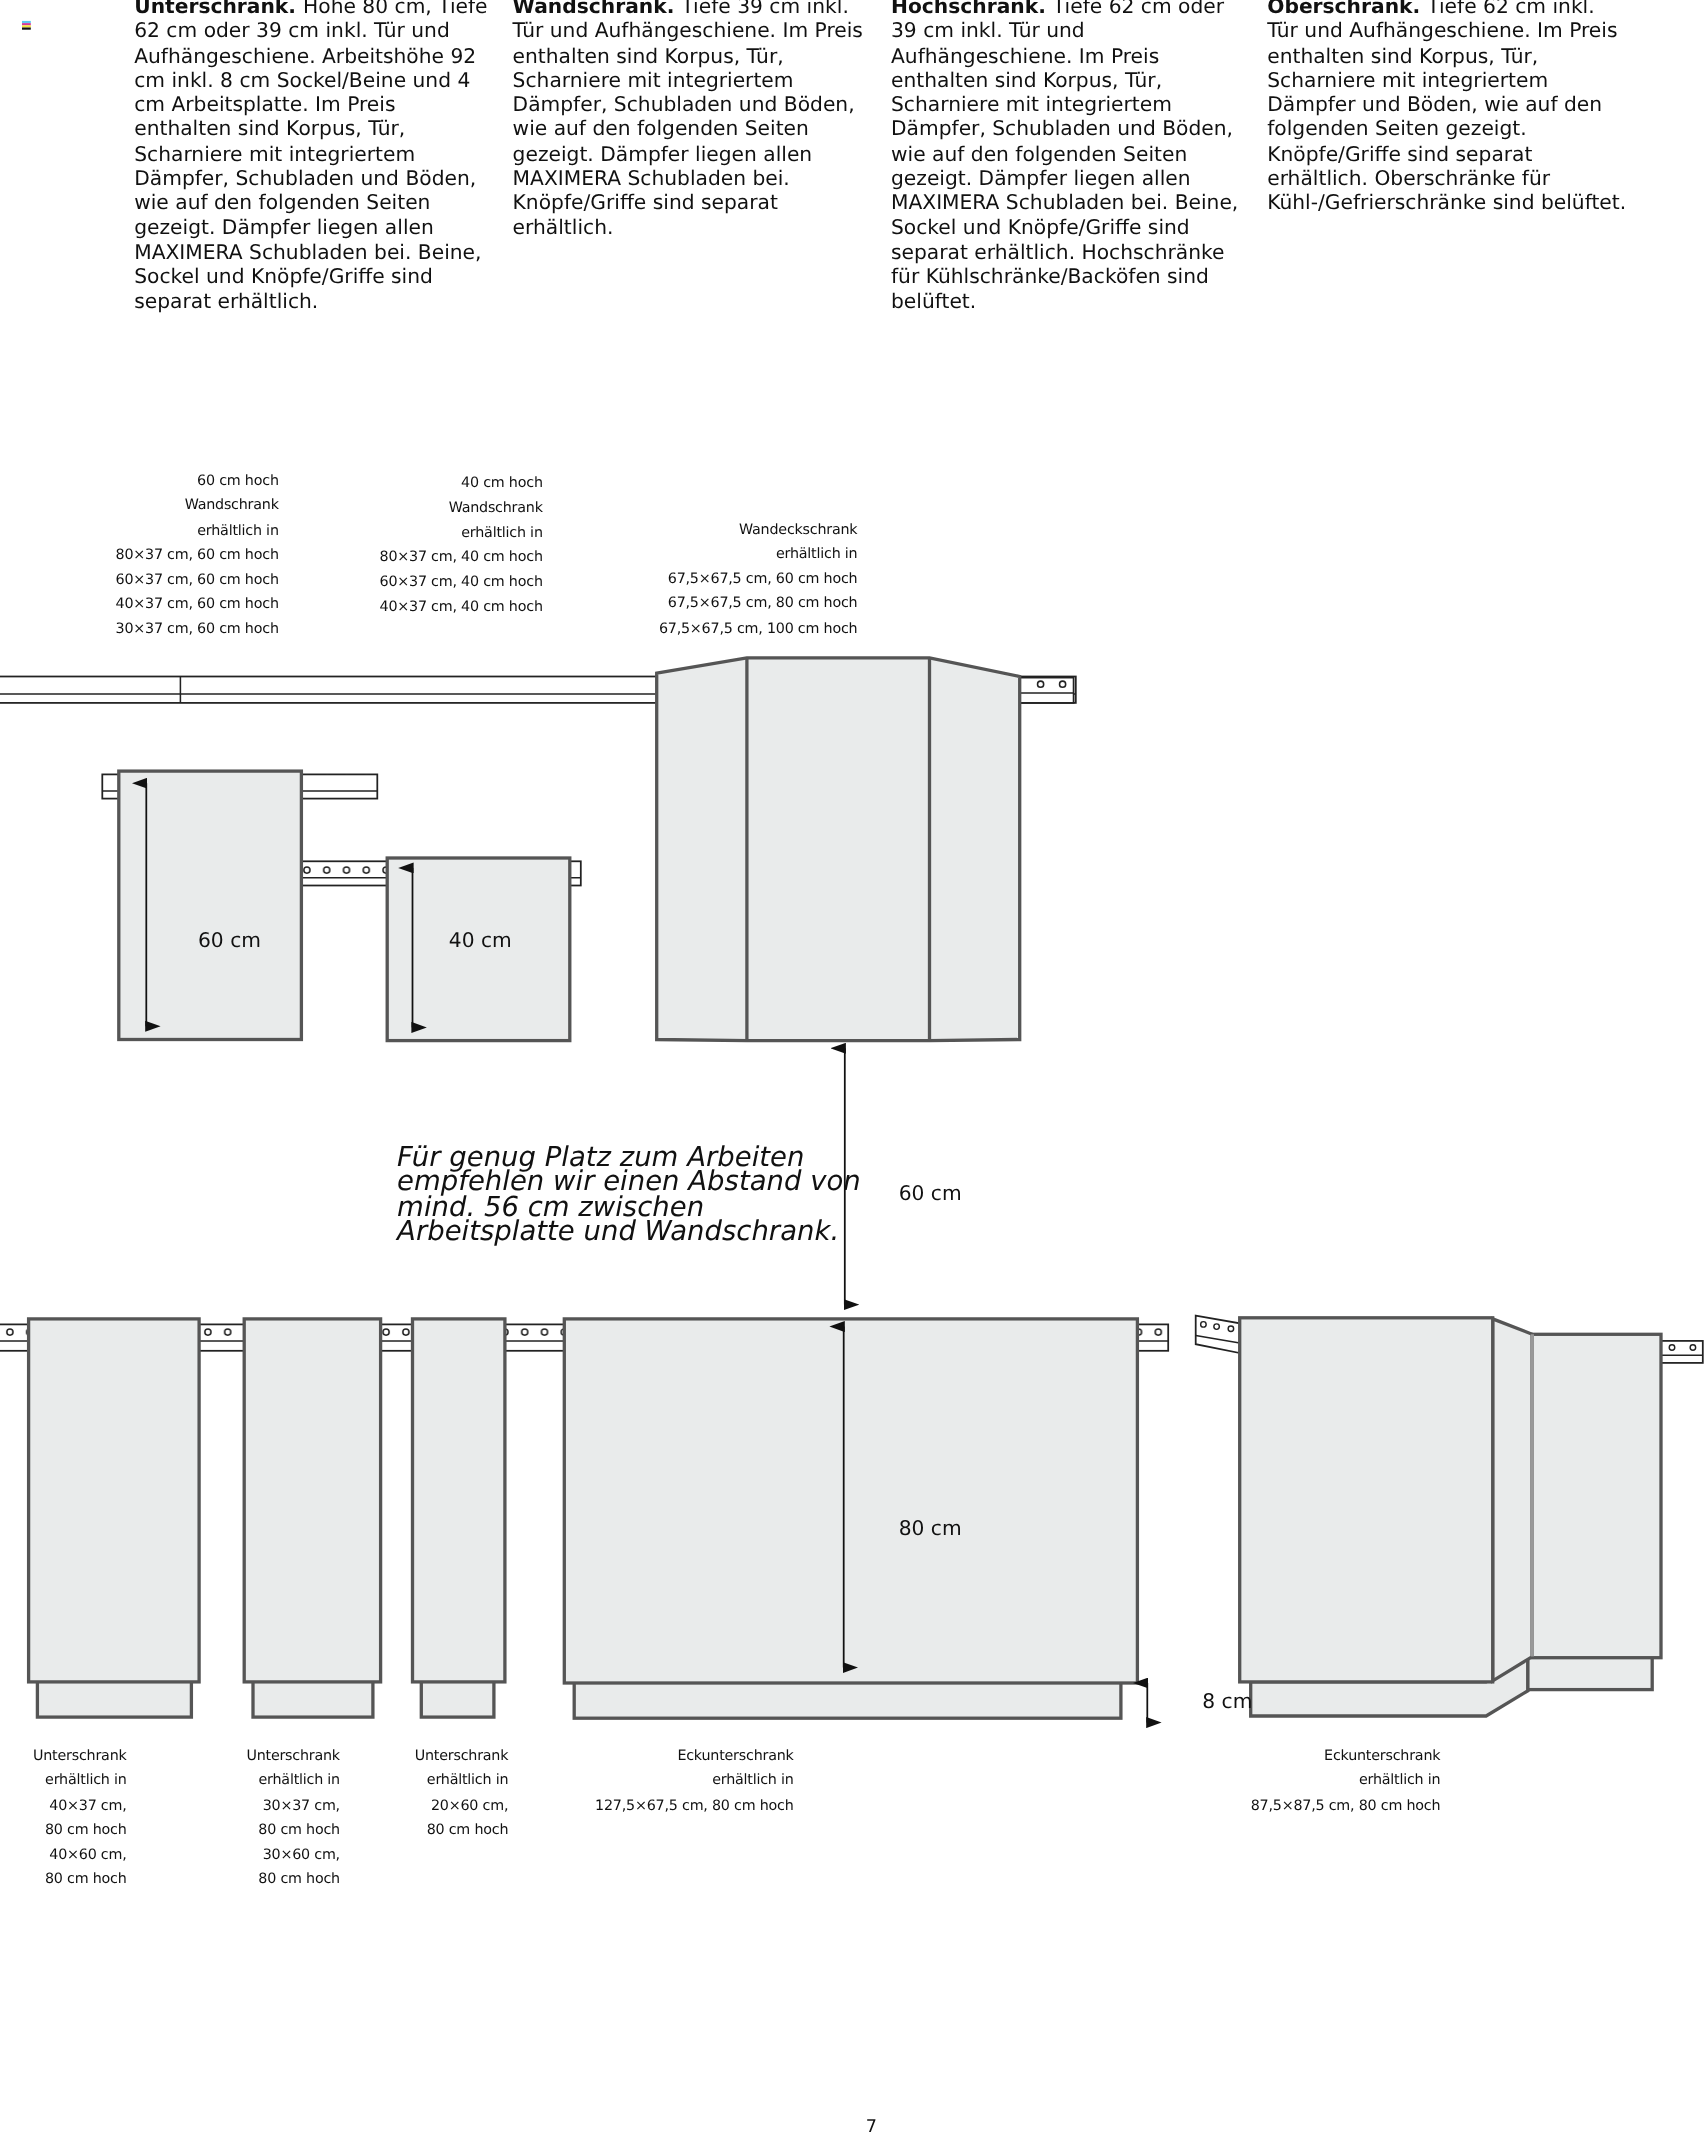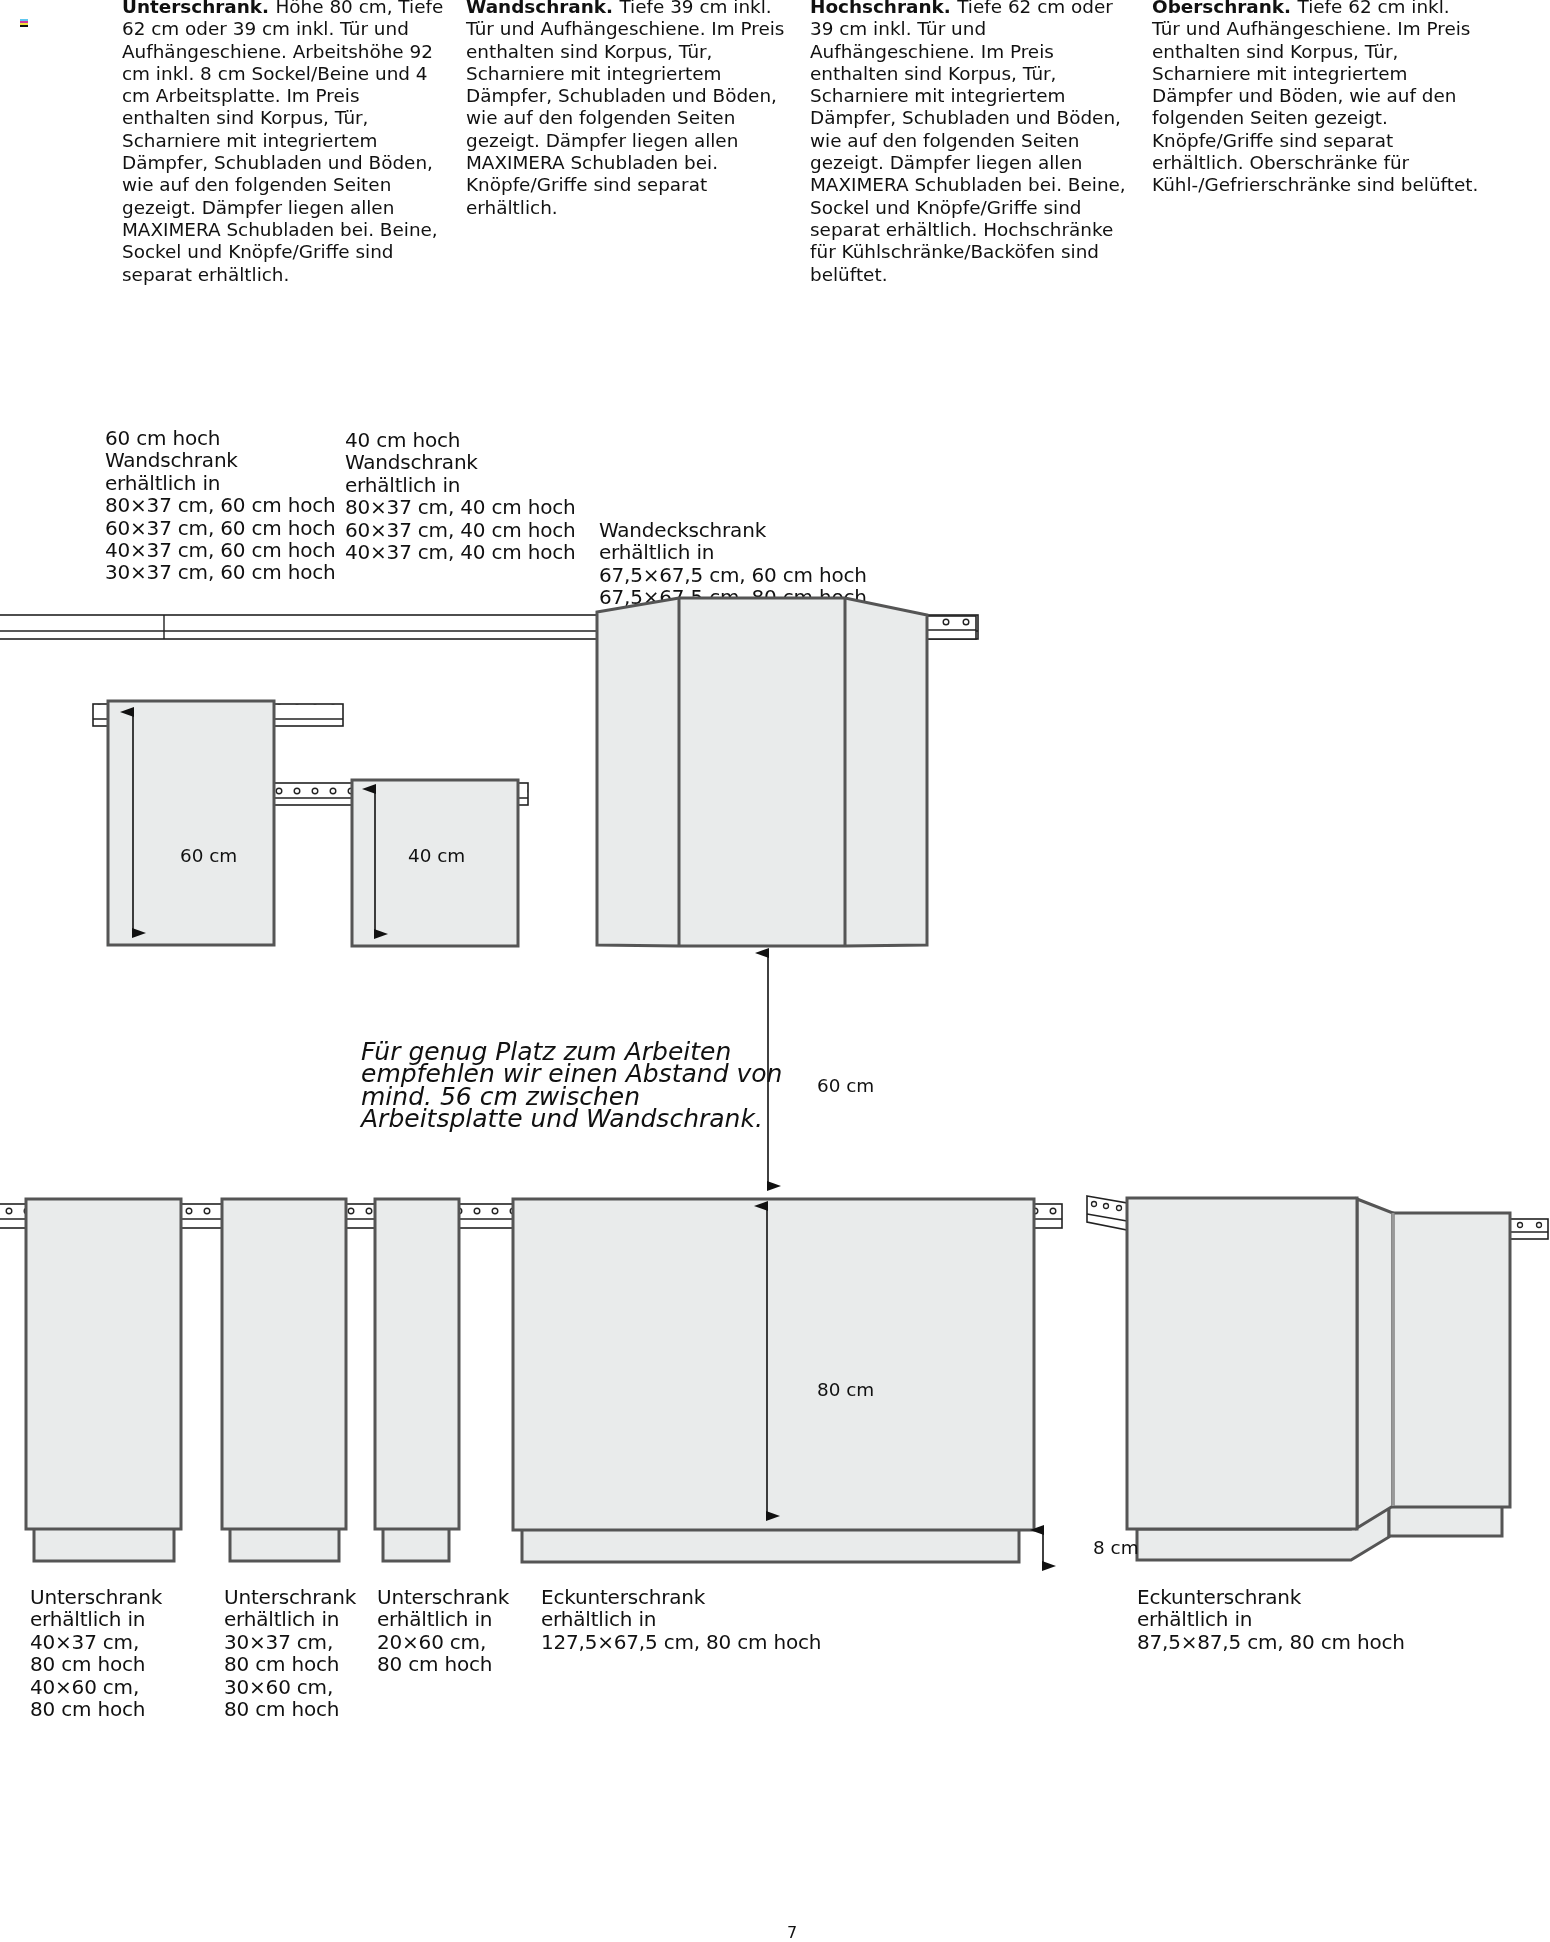--- a/index.html
+++ b/index.html
@@ -1,20 +1,20 @@
 <!DOCTYPE html>
 <html><head>
 <meta charset="utf-8">
 <style>
   html, body { margin:0; padding:0; background:#ffffff; }
   body { width:1550px; height:1942px; position:relative; overflow:hidden;
          font-family:"DejaVu Sans", "Liberation Sans", sans-serif; color:#111; }
   .col { position:absolute; top:-4px; font-size:18.4px; line-height:22.3px; width:330px; }
   .col b { font-weight:bold; }
-  .lbl { position:absolute; font-size:20px; line-height:22.4px; white-space:nowrap; letter-spacing:-0.2px; }
+  .lbl { position:absolute; font-size:13px; line-height:22.4px; white-space:nowrap; letter-spacing:-0.2px;text-align:right; }
   .lbl .t { font-weight:normal; display:block; }
   .lbl span { display:block; }
   .dim { position:absolute; font-size:18.4px; white-space:nowrap;margin-left:39px; }
   .note { position:absolute; font-size:25px; line-height:22.4px;font-style:italic; }
   .pagenum { position:absolute; font-size:16px; }
   svg.draw { position:absolute; left:0; top:0; }
   .colorbar { position:absolute; left:20px; top:19px; width:8px; }
   .colorbar div { height:2px; }
 </style>
 </head>
@@ -54,21 +54,21 @@
   <span>30×37 cm, 60 cm hoch</span>
 </div>
 <div class="lbl" style="left:345px; top:429px;">
   <span>40 cm hoch</span>
   <span class="t">Wandschrank</span>
   <span>erhältlich in</span>
   <span>80×37 cm, 40 cm hoch</span>
   <span>60×37 cm, 40 cm hoch</span>
   <span>40×37 cm, 40 cm hoch</span>
 </div>
-<div class="lbl" style="left:599px; top:471px;margin-top:48px;">
+<div class="lbl" style="left:599px; top:471px;">
   <span class="t">Wandeckschrank</span>
   <span>erhältlich in</span>
   <span>67,5×67,5 cm, 60 cm hoch</span>
   <span>67,5×67,5 cm, 80 cm hoch</span>
   <span>67,5×67,5 cm, 100 cm hoch</span>
 </div>
 
 <svg class="draw" width="1550" height="1942" viewBox="0 0 1550 1942">
   <defs>
     <marker id="ah" markerWidth="10" markerHeight="14" refX="5" refY="13" orient="auto-start-reverse" markerUnits="userSpaceOnUse">

